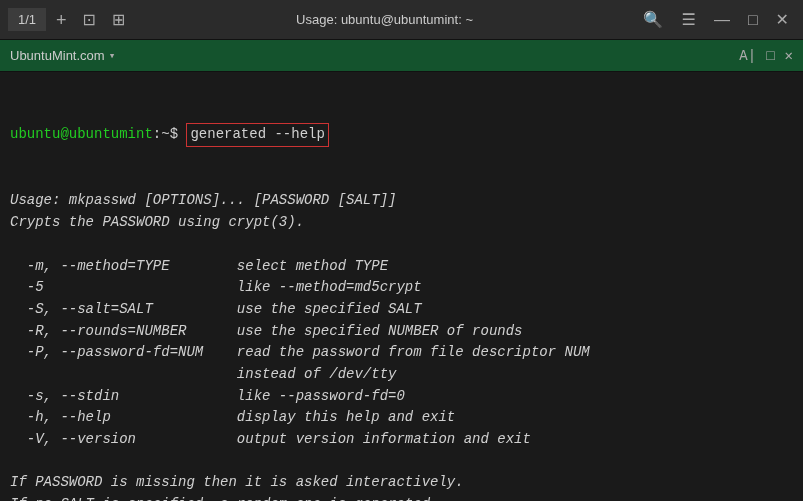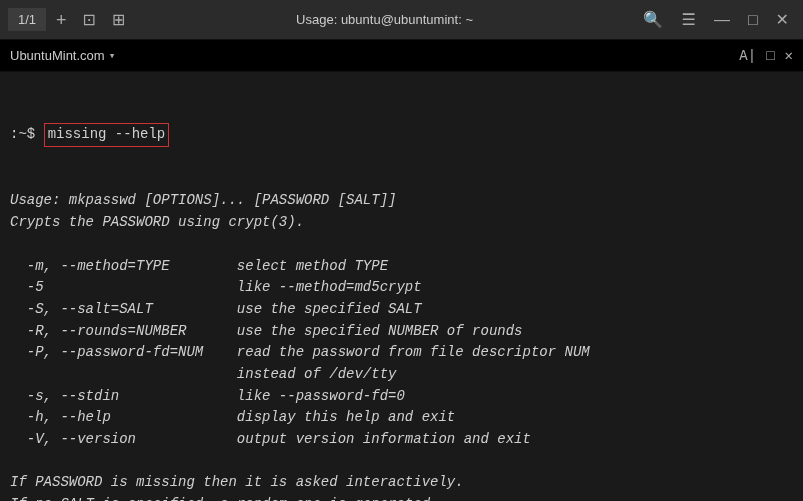--- a/index.html
+++ b/index.html
@@ -69,21 +69,21 @@
       font-size: 16px;
       cursor: pointer;
       padding: 2px 6px;
       line-height: 1;
     }
 
     
     .session-bar {
       display: flex;
       align-items: center;
-      background: #000000;
+      background: #14532d;
       height: 32px;
       padding: 0 10px;
       border-bottom: 1px solid #111;
     }
     .session-name {
       color: #ccc;
       font-size: 13px;
       font-family: sans-serif;
     }
     .session-dropdown {
@@ -163,16 +163,16 @@
   <span class="session-dropdown">▾</span>
   <div class="session-bar-right">
     <span class="session-icon">A|</span>
     <span class="session-icon">□</span>
     <span class="session-icon">✕</span>
   </div>
 </div>
 
 <div class="terminal">
   <div class="prompt-line">
-    <span class="prompt-separator">:~$</span><span> </span><span class="cmd-highlight">missing --help</span>
+    <span class="prompt-user">ubuntu@ubuntumint</span><span class="prompt-separator">:~$</span><span> </span><span class="cmd-highlight">generated --help</span>
   </div>
   <div id="terminal-lines"><div class="text-line">Usage: mkpasswd [OPTIONS]... [PASSWORD [SALT]]</div><div class="text-line">Crypts the PASSWORD using crypt(3).</div><div class="text-line">&nbsp;</div><div class="text-line">  -m, --method=TYPE        select method TYPE</div><div class="text-line">  -5                       like --method=md5crypt</div><div class="text-line">  -S, --salt=SALT          use the specified SALT</div><div class="text-line">  -R, --rounds=NUMBER      use the specified NUMBER of rounds</div><div class="text-line">  -P, --password-fd=NUM    read the password from file descriptor NUM</div><div class="text-line">                           instead of /dev/tty</div><div class="text-line">  -s, --stdin              like --password-fd=0</div><div class="text-line">  -h, --help               display this help and exit</div><div class="text-line">  -V, --version            output version information and exit</div><div class="text-line">&nbsp;</div><div class="text-line">If PASSWORD is missing then it is asked interactively.</div><div class="text-line">If no SALT is specified, a random one is generated.</div></div>
 </div>
 
 </body></html>

